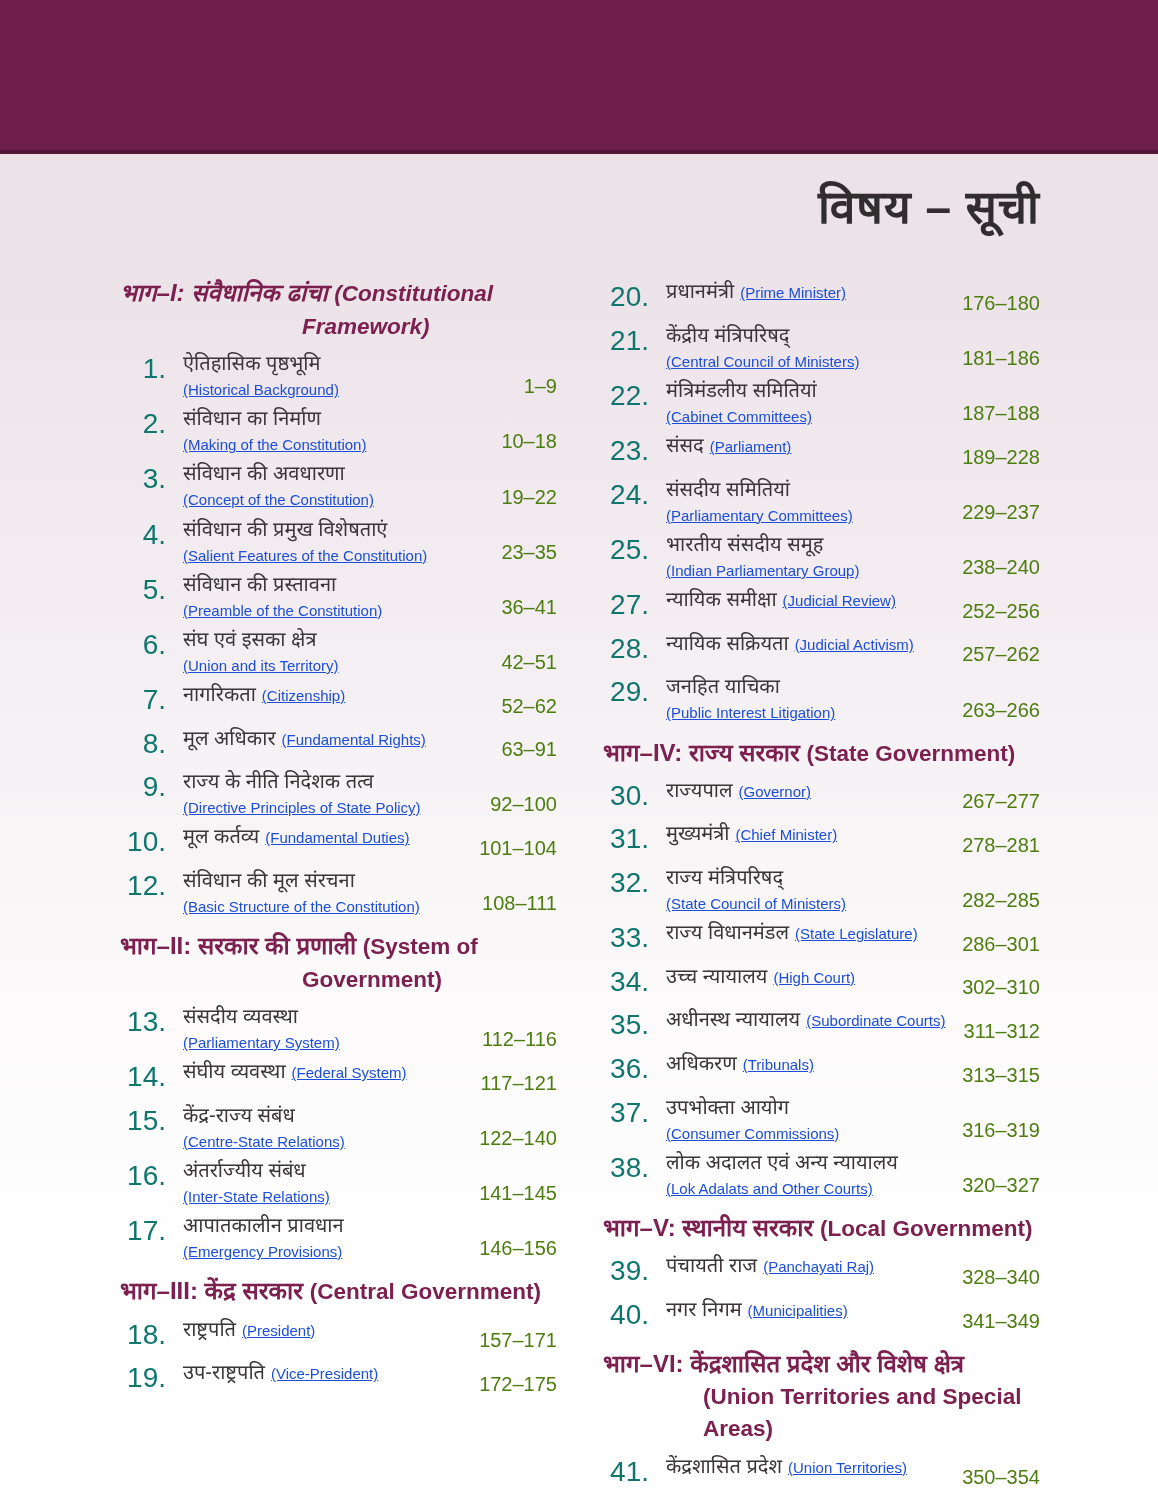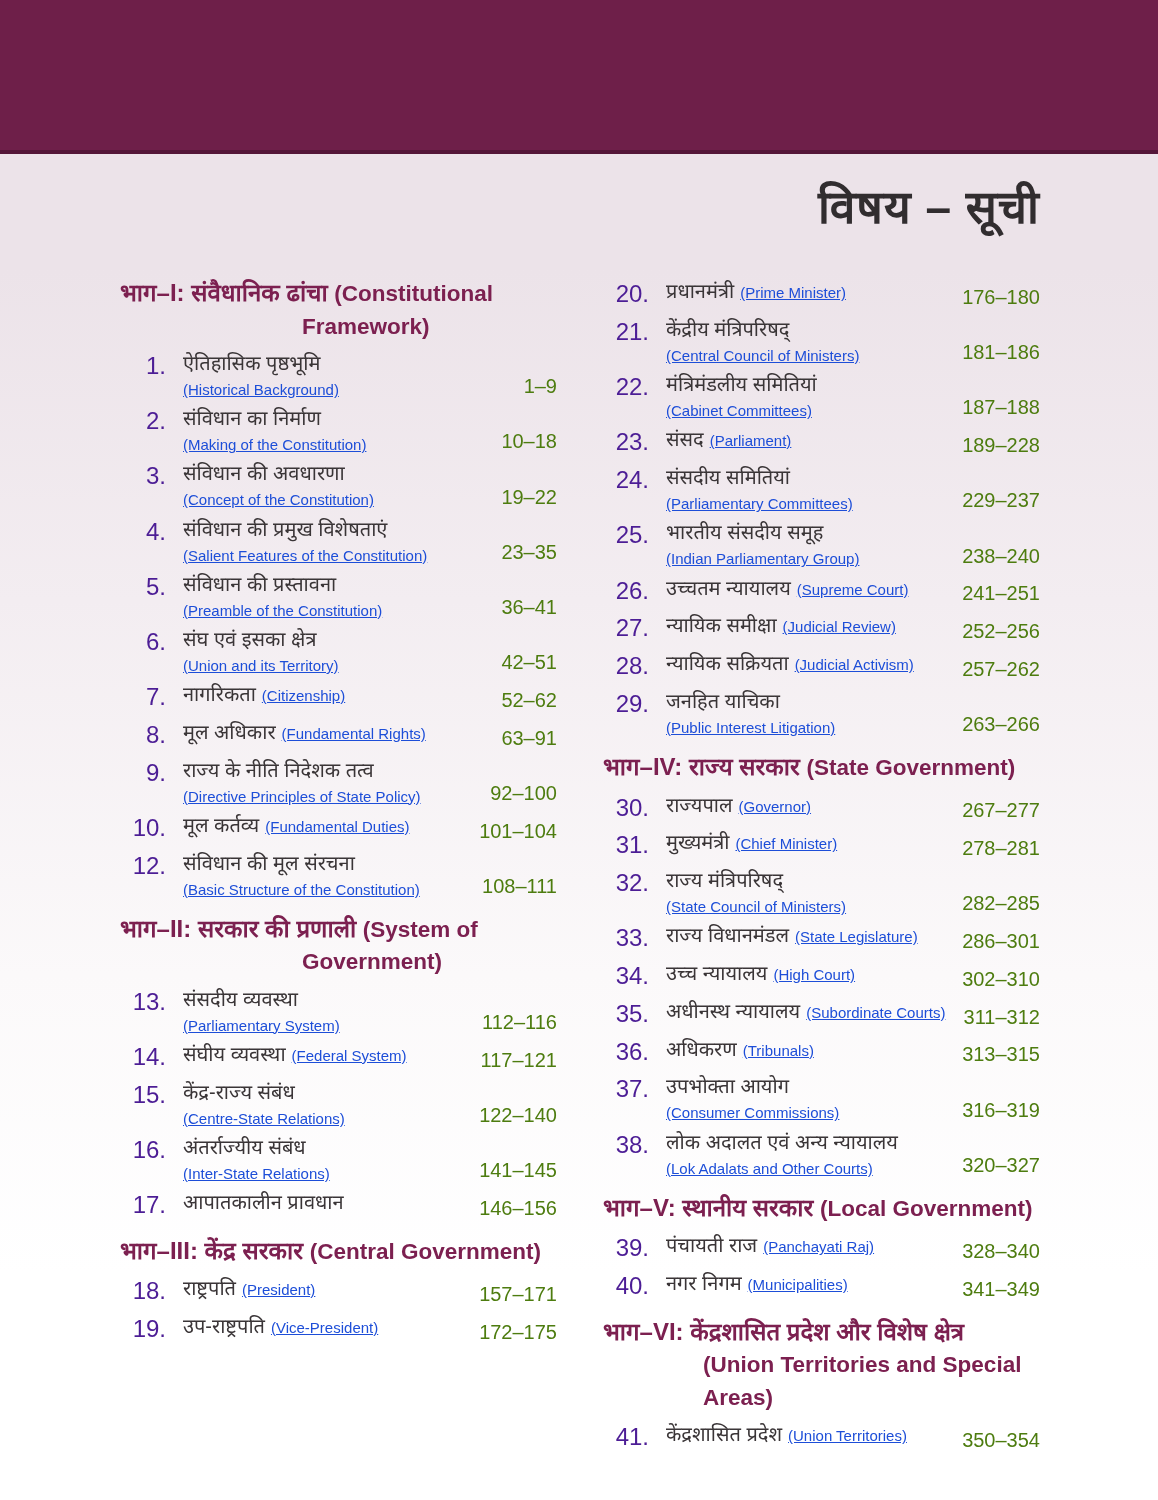--- a/index.html
+++ b/index.html
@@ -35,37 +35,37 @@
   }
   .col{flex:1;min-width:0;}
 
   .sec{
     font-weight:bold;
     color:#7c2050;
     font-size:24px;
     line-height:1.35;
     margin:12px 0 7px;
   }
-  .col .sec:first-child{margin-top:0;}
+  .col .sec:first-child{margin-top:0;font-style:italic;}
   .col0 .sec{padding-left:182px;text-indent:-182px;margin-top:12px;}
   .col1 .sec{padding-left:100px;text-indent:-100px;}
   .sec-hi{font-size:24px;}
   .sec-en{font-size:22.5px;}
 
   .item{
     display:flex;
     align-items:flex-start;
     margin:0 0 3px;
   }
   .num{
     flex:none;width:46px;
     text-align:right;
     padding-right:17px;
-    font-size:24px;line-height:1.45;
-    color:#4c1d95;
+    font-size:28px;line-height:1.45;
+    color:#0f766e;
   }
   .mid{flex:1;min-width:0;}
   .l1,.l2{line-height:1.45;}
   .hi{font-size:20px;color:#3a3537;}
   .en{font-size:15px;color:#1d4ed8;text-decoration:underline;}
   .en1{margin-left:6px;}
   .pages{
     flex:none;align-self:flex-end;
     min-width:64px;padding-left:8px;
     text-align:right;
@@ -220,20 +220,21 @@
       <div class="l1"><span class="hi">अंतर्राज्यीय संबंध</span></div>
       <div class="l2"><span class="en en2">(Inter-State Relations)</span></div>
     </div>
     <div class="pages">141–145</div>
   </div>
 
   <div class="item">
     <div class="num">17.</div>
     <div class="mid">
       <div class="l1"><span class="hi">आपातकालीन प्रावधान</span></div>
+      <div class="l2"><span class="en en2">(Emergency Provisions)</span></div>
     </div>
     <div class="pages">146–156</div>
   </div>
 
   <h2 class="sec"><span class="sec-hi">भाग–III: केंद्र सरकार</span> <span class="sec-en">(Central Government)</span></h2>
 
   <div class="item">
     <div class="num">18.</div>
     <div class="mid">
       <div class="l1"><span class="hi">राष्ट्रपति</span><span class="en en1">(President)</span></div>
@@ -299,28 +300,20 @@
 
   <div class="item">
     <div class="num">25.</div>
     <div class="mid">
       <div class="l1"><span class="hi">भारतीय संसदीय समूह</span></div>
       <div class="l2"><span class="en en2">(Indian Parliamentary Group)</span></div>
     </div>
     <div class="pages">238–240</div>
   </div>
 
-  <div class="item">
-    <div class="num">26.</div>
-    <div class="mid">
-      <div class="l1"><span class="hi">उच्चतम न्यायालय</span><span class="en en1">(Supreme Court)</span></div>
-
-    </div>
-    <div class="pages">241–251</div>
-  </div>
 
   <div class="item">
     <div class="num">27.</div>
     <div class="mid">
       <div class="l1"><span class="hi">न्यायिक समीक्षा</span><span class="en en1">(Judicial Review)</span></div>
 
     </div>
     <div class="pages">252–256</div>
   </div>
 

